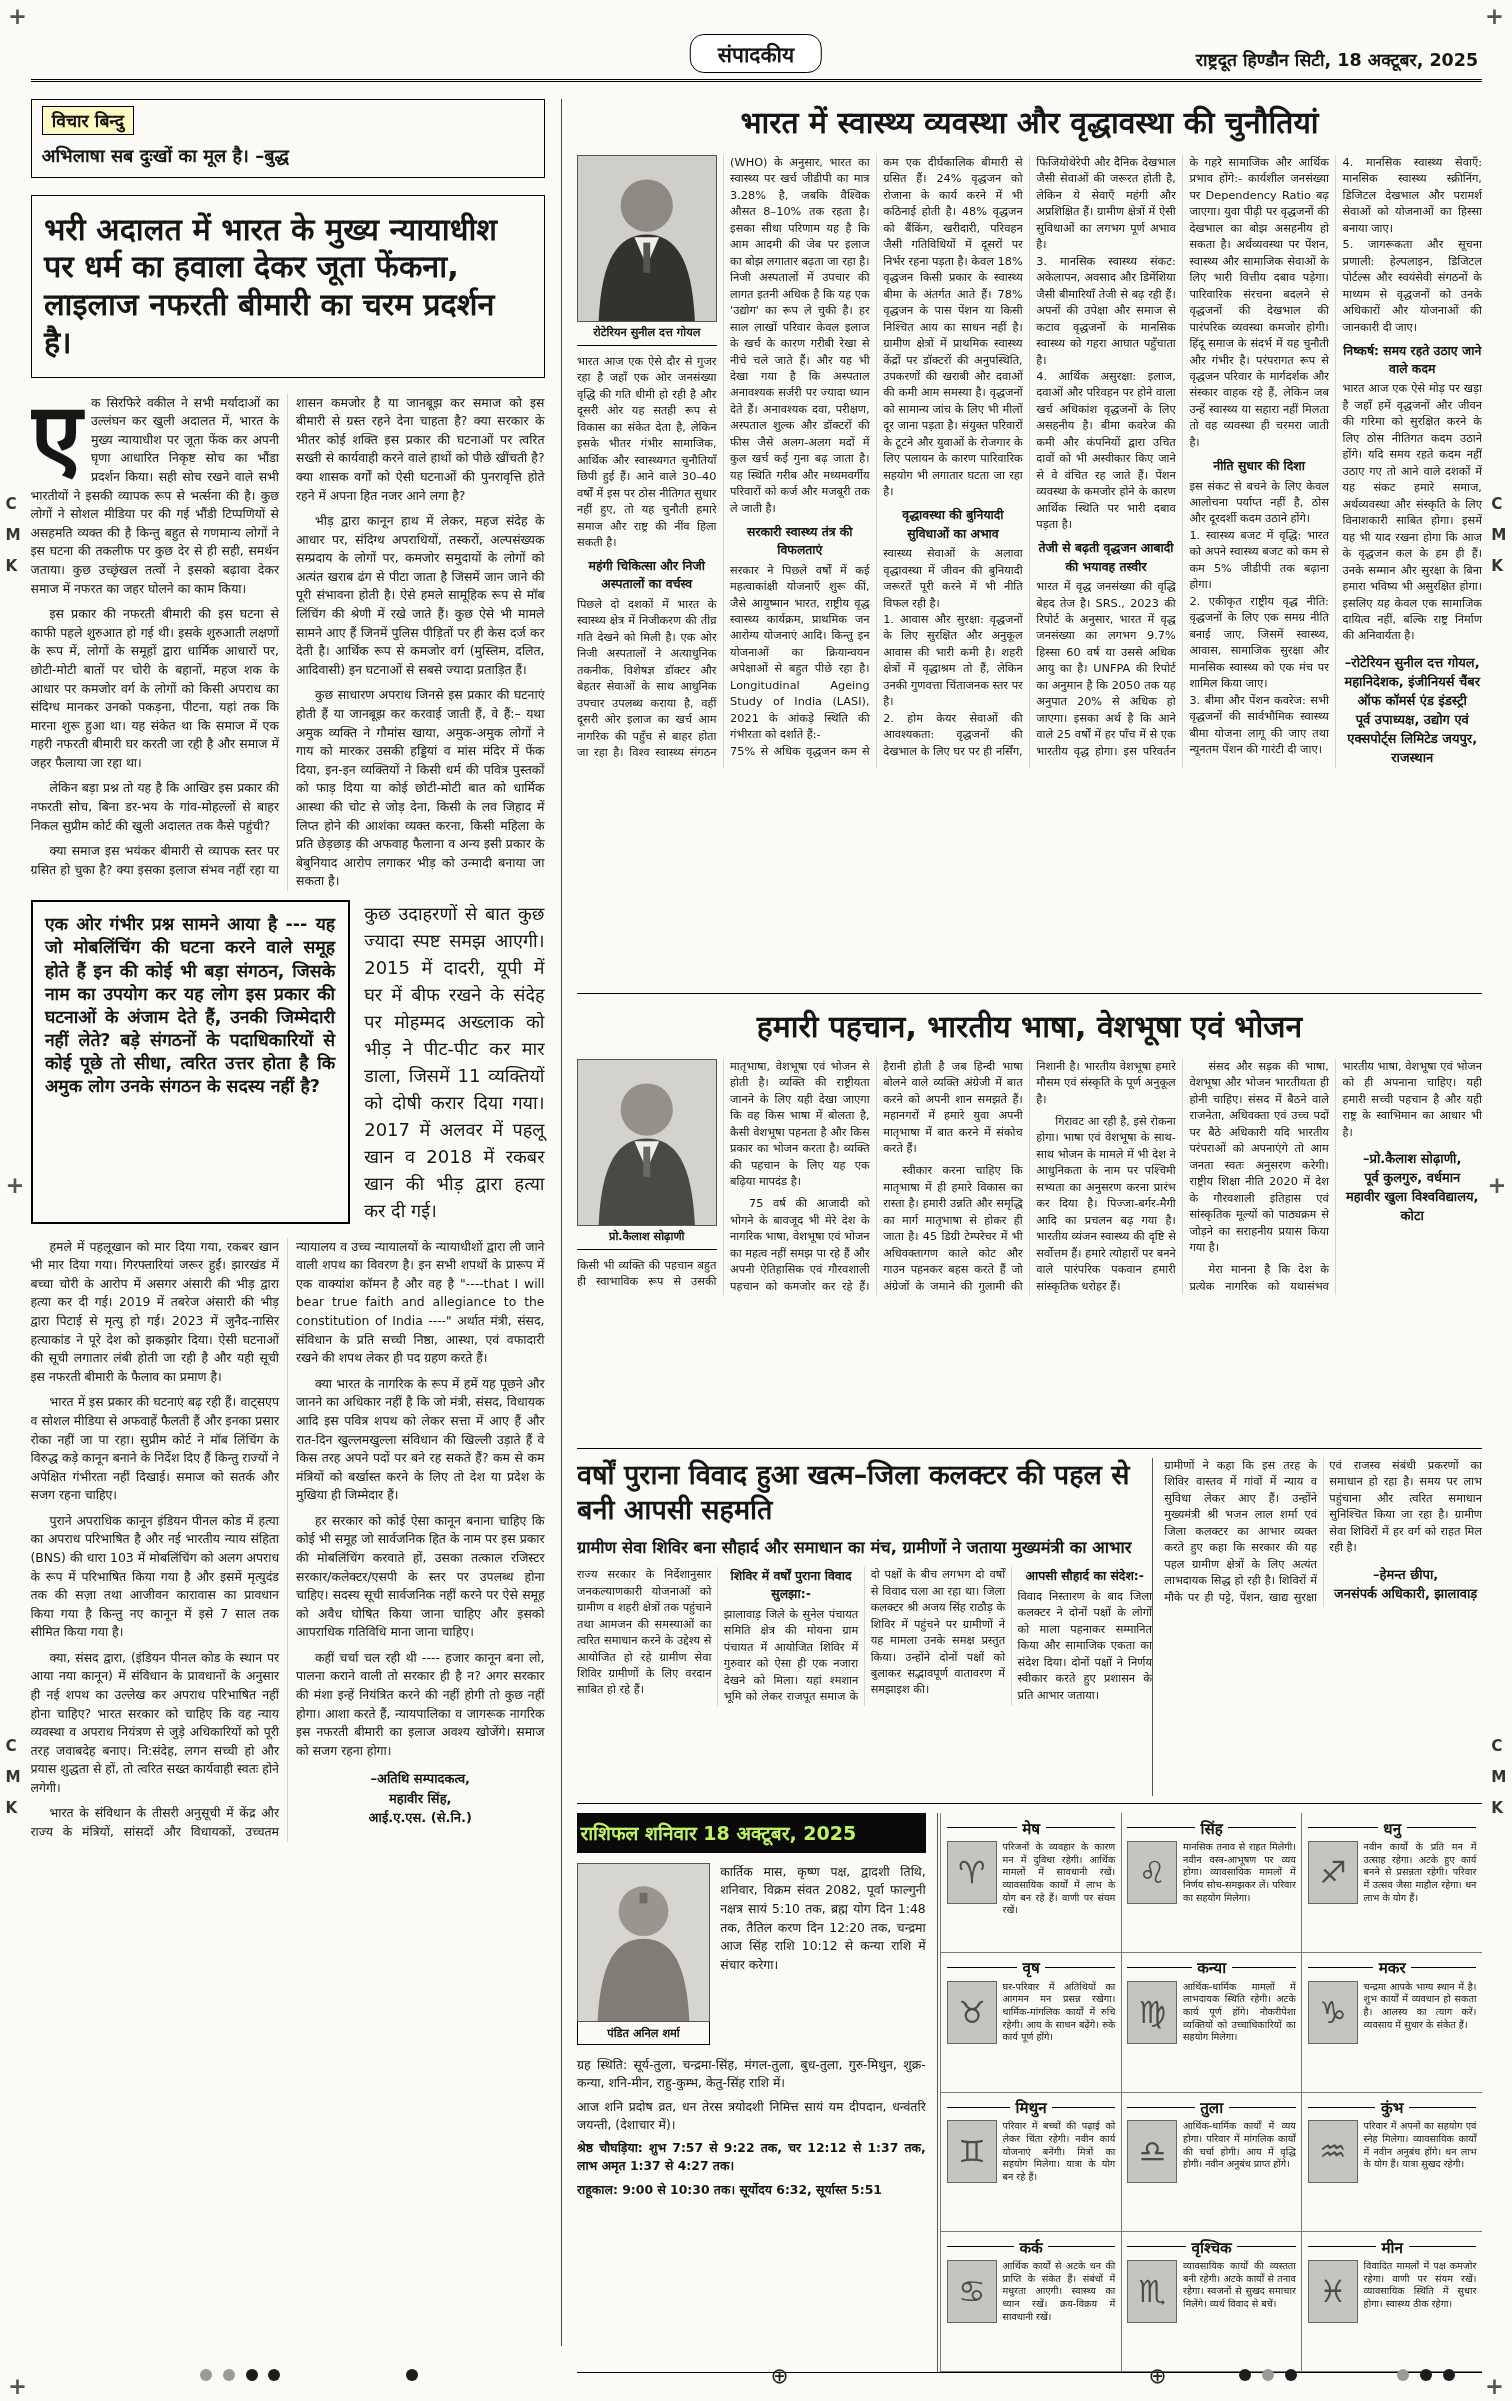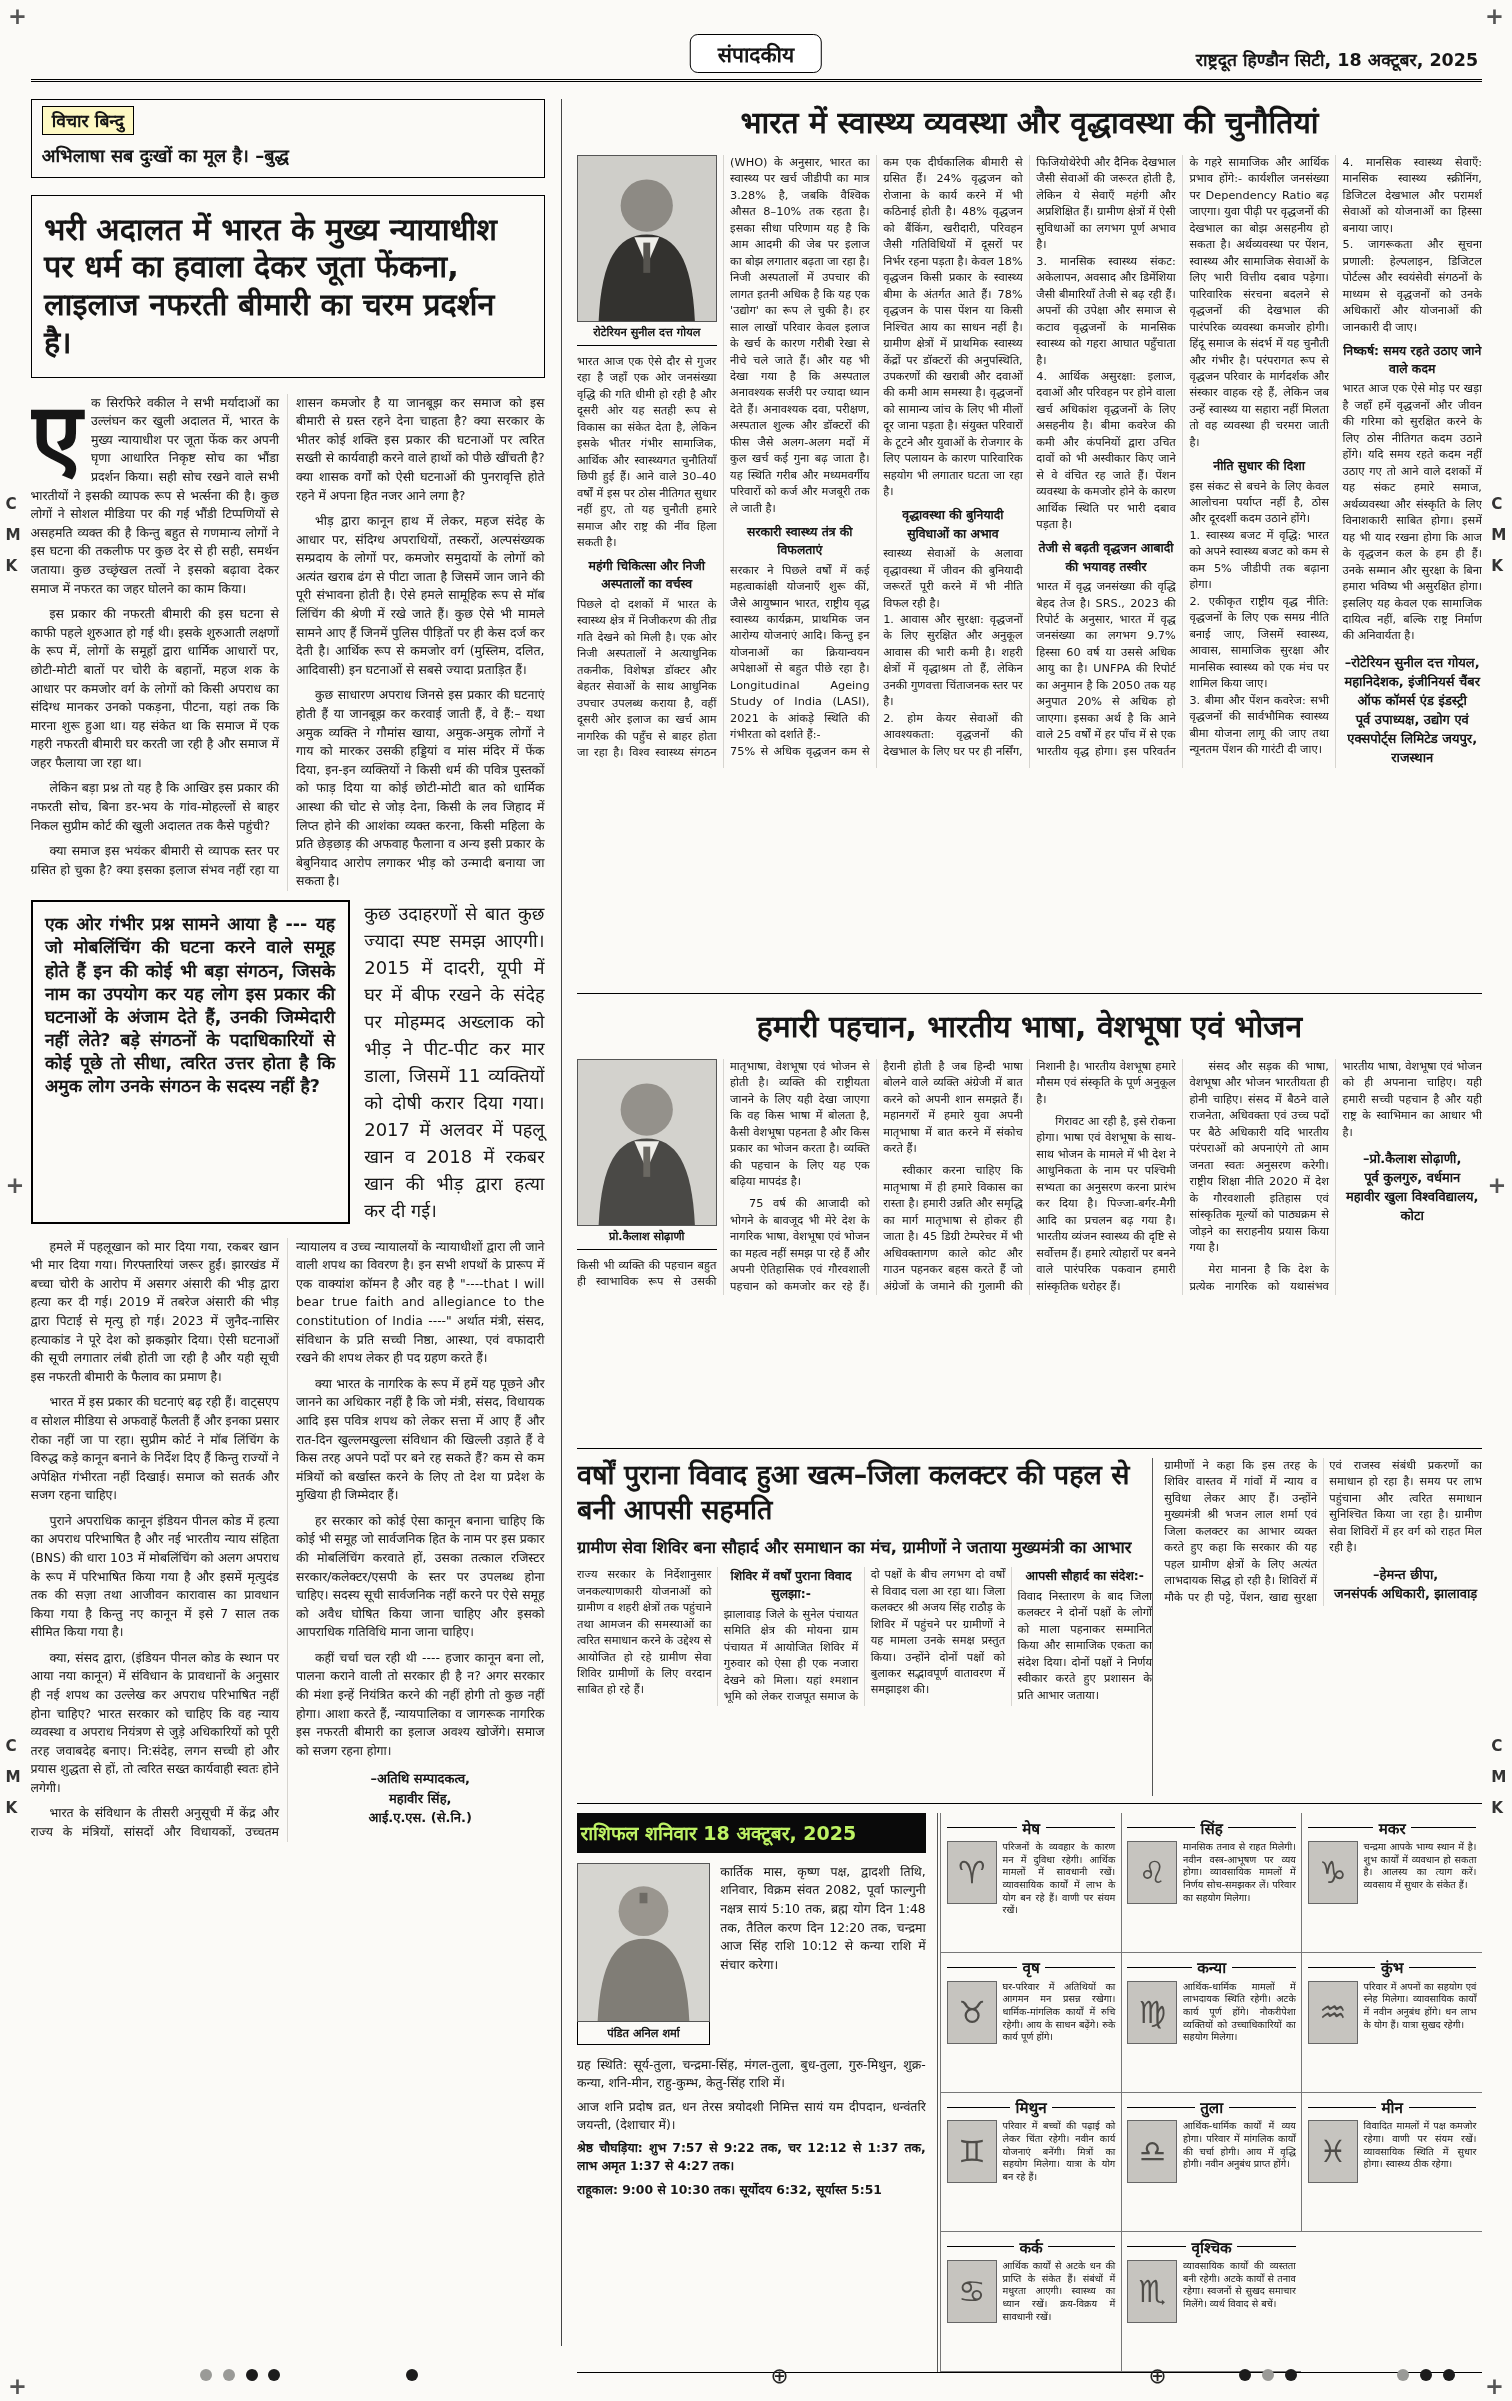--- a/index.html
+++ b/index.html
@@ -6,21 +6,21 @@
   html,body{background:#e4e3e0}
   .page{position:relative;width:1512px;height:2401px;background:#fbfaf7;color:#161616;
         font-family:"DejaVu Sans","Liberation Sans",sans-serif;overflow:hidden}
   
   .cropmark{position:absolute;font-size:22.6px;font-weight:bold;color:#555;line-height:1}
   .cmyk-stack{position:absolute;display:flex;flex-direction:column;gap:16px;
               font-size:15.2px;font-weight:bold;color:#333;line-height:1}
   
   .masthead{position:absolute;left:30.5px;right:30.5px;top:33px;height:49px;border-bottom:3.4px double #000}
   .section-badge{position:absolute;left:50%;top:1.1px;transform:translateX(-50%);
-                 border:1.7px solid #000;border-radius:8px;padding:4.5px 27px;
+                 border:1.7px solid #000;border-radius:14px;padding:4.5px 27px;
                  font-size:21px;font-weight:bold;background:#fff}
   .dateline{position:absolute;right:3.4px;top:13.6px;font-size:17.5px;font-weight:bold}
   
   .left-col{position:absolute;left:30.5px;top:99px;width:531px;height:2247px;
             padding-right:16px;border-right:1.1px solid #444;overflow:hidden}
   .thought-box{border:1.7px solid #000;padding:5.6px 10.2px 9px;margin-bottom:17px}
   .thought-title{display:inline-block;font-size:17.5px;font-weight:bold;padding:1.7px 9px;
                  border:1.1px solid #000;background:#fef9c3;margin-bottom:5.6px}
   .thought-quote{font-size:18px;font-weight:bold;text-align:left;padding:2.3px 0 1.1px}
   .lead-headline{border:1.7px solid #000;padding:14.7px 12.4px;font-size:30.5px;line-height:1.24;
@@ -359,20 +359,31 @@
             </div>
           <div class="zbody">
               <div class="zimg">
                 <span>♏</span>
               </div>
           <div class="ztext">व्यावसायिक कार्यों की व्यस्तता बनी रहेगी। अटके कार्यों से तनाव रहेगा। स्वजनों से सुखद समाचार मिलेंगे। व्यर्थ विवाद से बचें।</div>
             </div>
         </div>
         <div class="zcell">
           <div class="zname">
+              <span>धनु</span>
+            </div>
+          <div class="zbody">
+              <div class="zimg">
+                <span>♐</span>
+              </div>
+          <div class="ztext">नवीन कार्यों के प्रति मन में उत्साह रहेगा। अटके हुए कार्य बनने से प्रसन्नता रहेगी। परिवार में उत्सव जैसा माहौल रहेगा। धन लाभ के योग हैं।</div>
+            </div>
+        </div>
+        <div class="zcell">
+          <div class="zname">
               <span>मकर</span>
             </div>
           <div class="zbody">
               <div class="zimg">
                 <span>♑</span>
               </div>
           <div class="ztext">चन्द्रमा आपके भाग्य स्थान में है। शुभ कार्यों में व्यवधान हो सकता है। आलस्य का त्याग करें। व्यवसाय में सुधार के संकेत हैं।</div>
             </div>
         </div>
         <div class="zcell">

